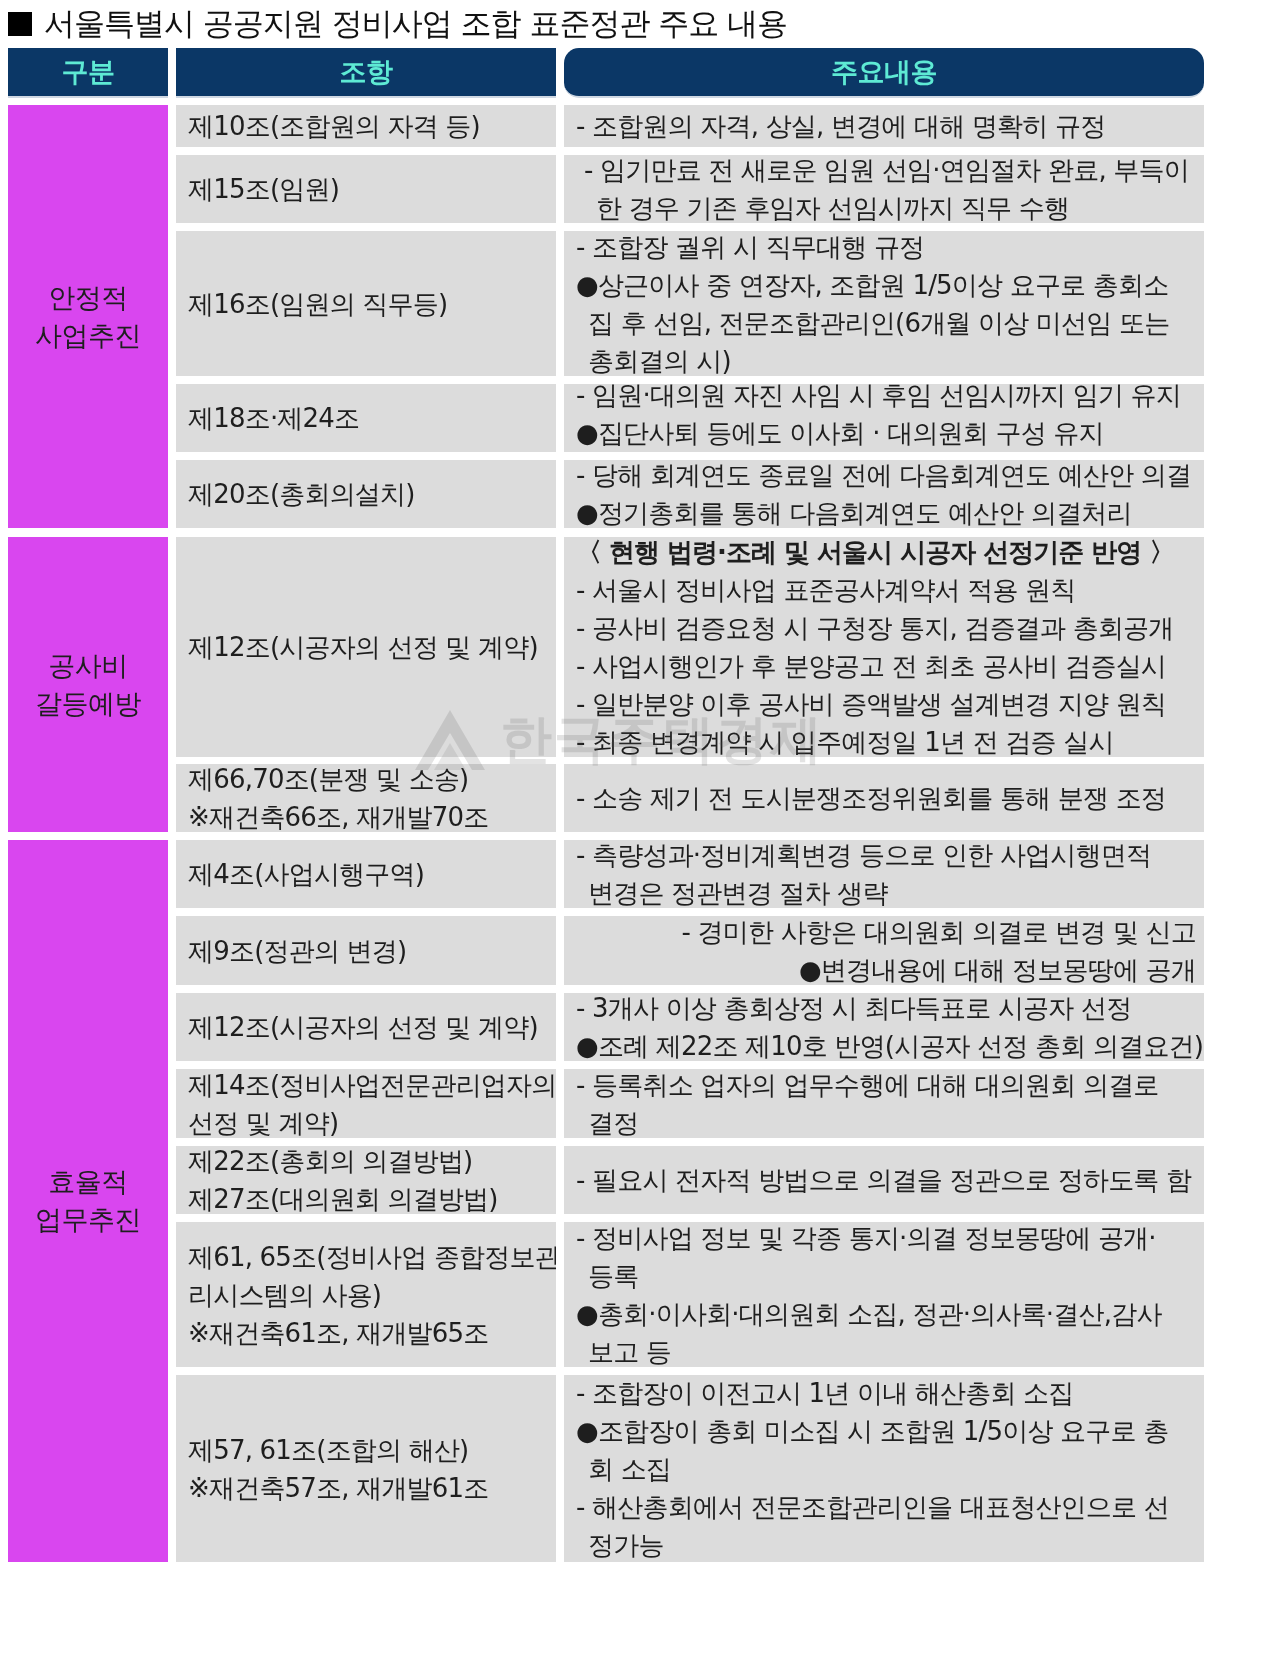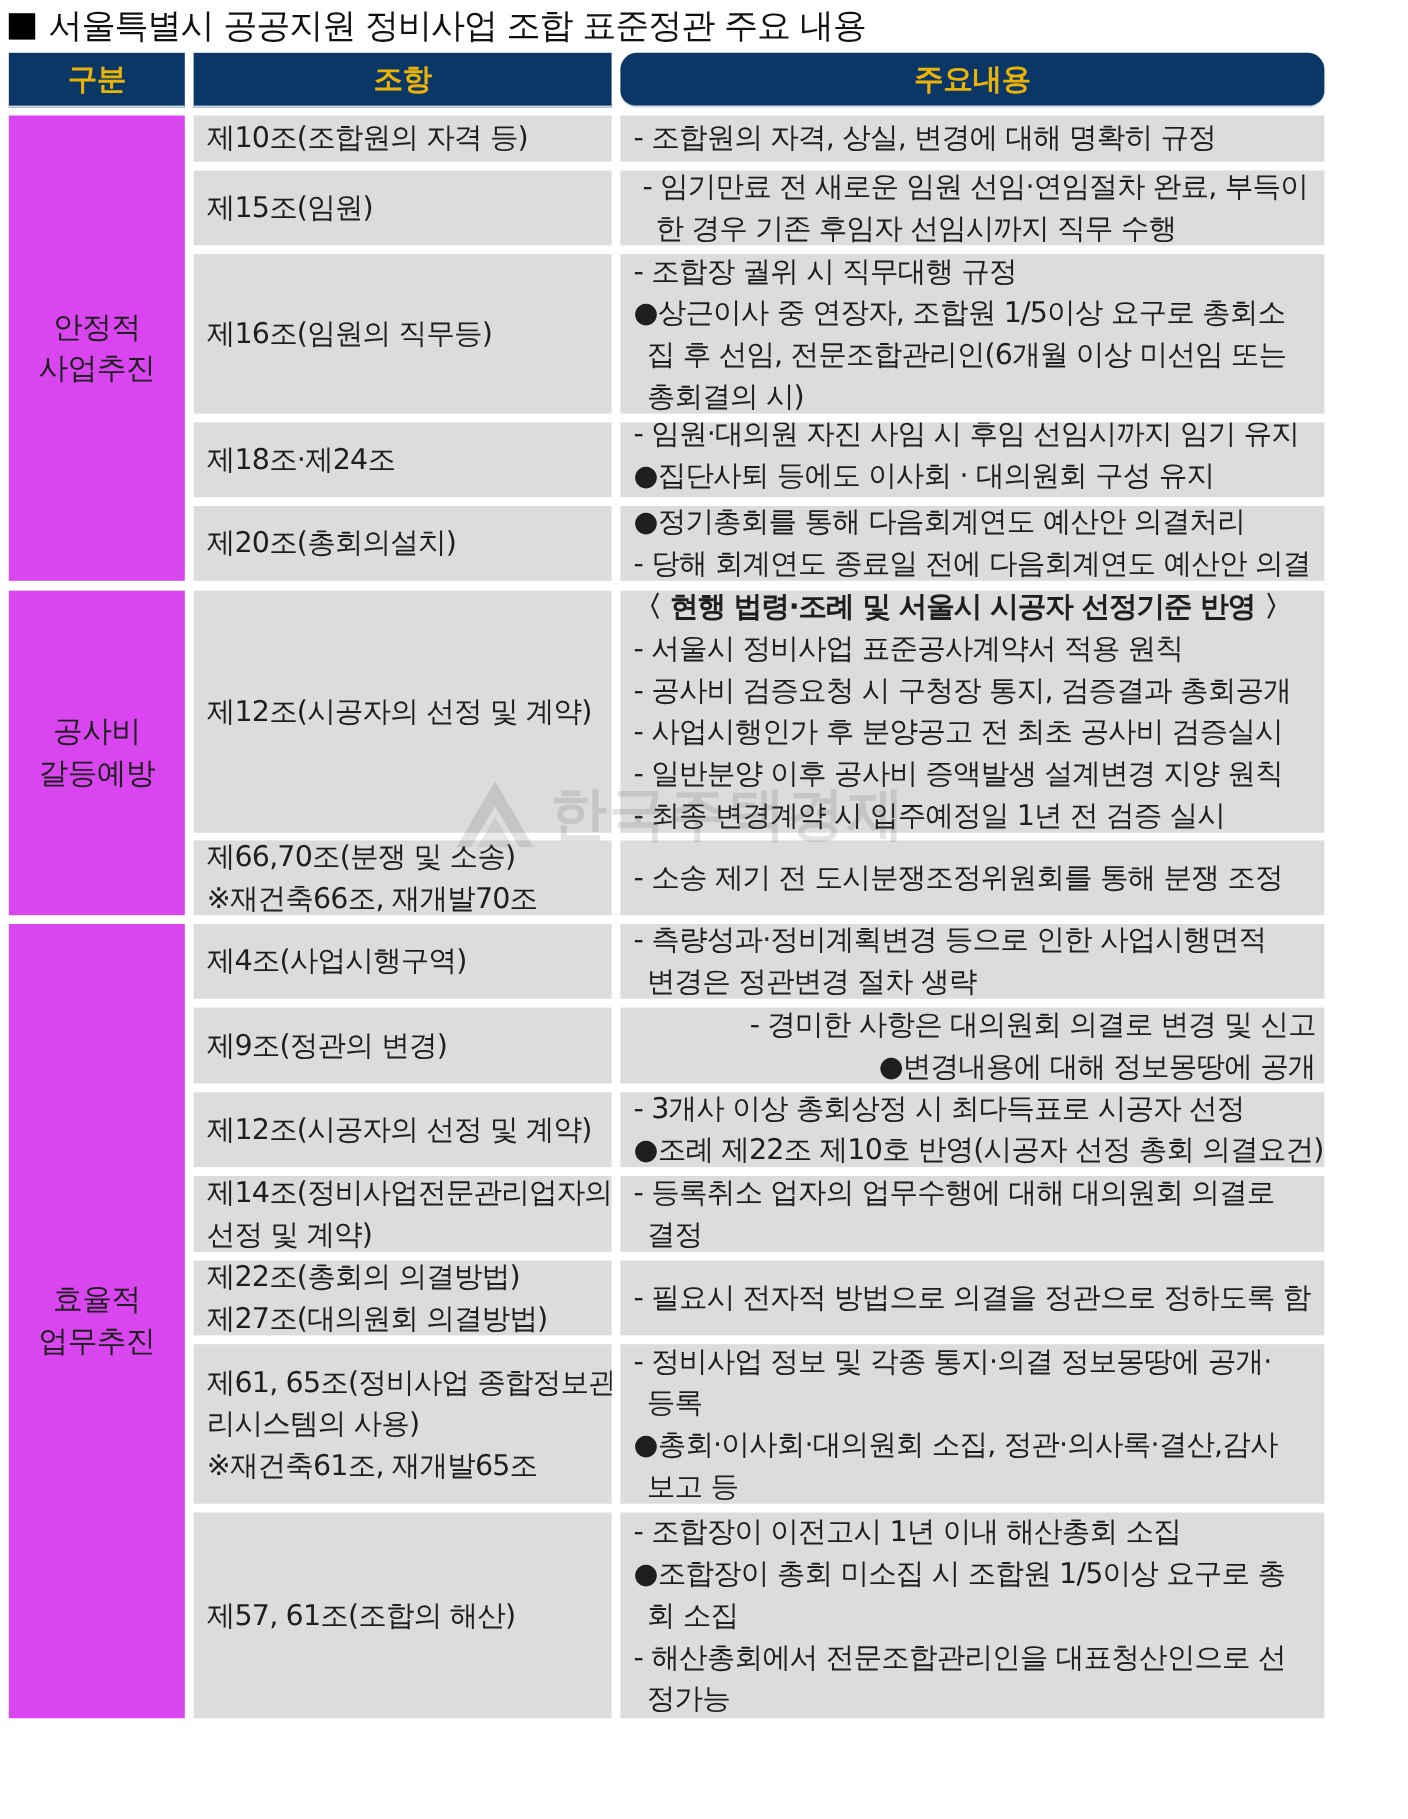--- a/index.html
+++ b/index.html
@@ -9,21 +9,21 @@
     color: #1a1a1a;
   }
   .title {
     position: absolute; left: 8px; top: 2px; height: 44px;
     display: flex; align-items: center;
     font-size: 31px; letter-spacing: -1px; color: #111;
   }
   .title .sq { width: 24px; height: 24px; background: #000; margin-right: 12px; display: inline-block; }
   .hdr {
     position: absolute; top: 48px; height: 50px; background: #0b3766;
-    color: #eab308; font-weight: bold; font-size: 27px;
+    color: #5eead4; font-weight: bold; font-size: 27px;
     display: flex; align-items: center; justify-content: center;
     letter-spacing: -0.5px;
     border-bottom: 2px solid #cfd8e3;
     box-sizing: border-box;
   }
   .cat {
     position: absolute; left: 8px; width: 160px; background: #d946ef;
     display: flex; align-items: center; justify-content: center;
     text-align: center; font-size: 27px; line-height: 38px; color: #1e1e1e;
     white-space: pre-line; letter-spacing: -0.5px;
@@ -103,22 +103,22 @@
 </div>
 <div class="cnt" style="top:384px;height:68px;justify-content:flex-end;">
   <span class="ln">- 임원·대의원 자진 사임 시 후임 선임시까지 임기 유지</span>
   <span class="ln">●집단사퇴 등에도 이사회 · 대의원회 구성 유지</span>
 </div>
 
 <div class="art" style="top:460px;height:68px;">
   <span>제20조(총회의설치)</span>
 </div>
 <div class="cnt" style="top:460px;height:68px;">
+  <span class="ln">- 당해 회계연도 종료일 전에 다음회계연도 예산안 의결</span>
   <span class="ln">●정기총회를 통해 다음회계연도 예산안 의결처리</span>
-  <span class="ln">- 당해 회계연도 종료일 전에 다음회계연도 예산안 의결</span>
 </div>
 
 <div class="cat" style="top:537px;height:295px;">공사비
 갈등예방</div>
 
 <div class="art" style="top:537px;height:220px;">
   <span>제12조(시공자의 선정 및 계약)</span>
 </div>
 <div class="cnt" style="top:537px;height:220px;">
   <span class="ln bold">〈 현행 법령·조례 및 서울시 시공자 선정기준 반영 〉</span>
@@ -188,20 +188,21 @@
 </div>
 <div class="cnt" style="top:1222px;height:145px;">
   <span class="ln">- 정비사업 정보 및 각종 통지·의결 정보몽땅에 공개·</span>
   <span class="ln cont">등록</span>
   <span class="ln">●총회·이사회·대의원회 소집, 정관·의사록·결산,감사</span>
   <span class="ln cont">보고 등</span>
 </div>
 
 <div class="art" style="top:1375px;height:187px;">
   <span>제57, 61조(조합의 해산)</span>
+  <span>※재건축57조, 재개발61조</span>
 </div>
 <div class="cnt" style="top:1375px;height:187px;">
   <span class="ln">- 조합장이 이전고시 1년 이내 해산총회 소집</span>
   <span class="ln">●조합장이 총회 미소집 시 조합원 1/5이상 요구로 총</span>
   <span class="ln cont">회 소집</span>
   <span class="ln">- 해산총회에서 전문조합관리인을 대표청산인으로 선</span>
   <span class="ln cont">정가능</span>
 </div>
 
 <div class="watermark">

